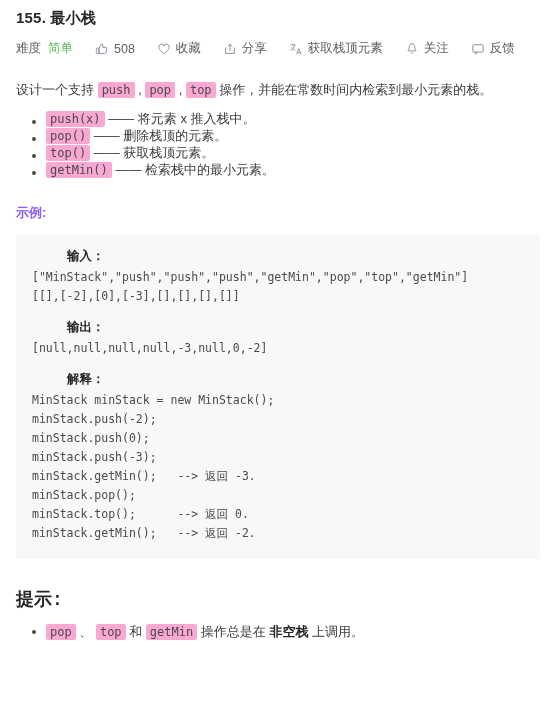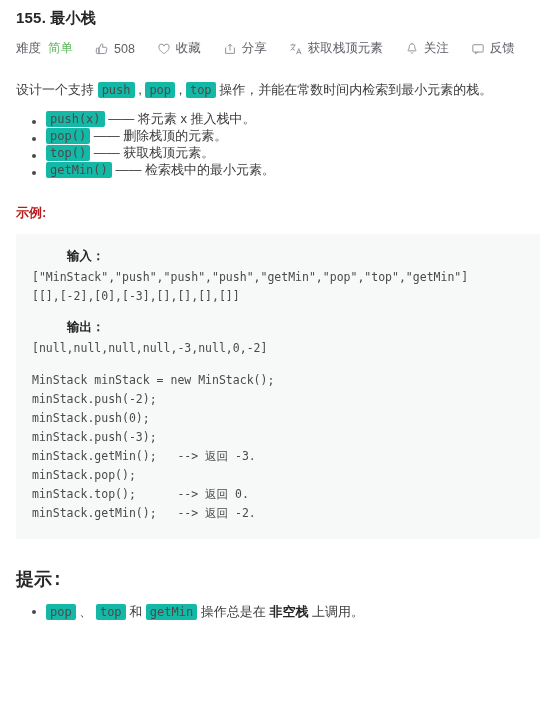--- a/index.html
+++ b/index.html
@@ -61,21 +61,21 @@
   
   .desc {
     margin: 22px 0 0 8px;
     font-size: 13px;
     line-height: 22px;
     color: #3c3c3c;
   }
   code.ic {
     font-family: "DejaVu Sans Mono", "Liberation Mono", monospace;
     font-size: 12px;
-    background: #14b8a6;
+    background: #f9a8d4;
     color: #4a4a4a;
     padding: 1px 4px;
     border-radius: 2px;
   }
 
   ul.bullets {
     margin: 10px 0 0 0;
     padding-left: 38px;
     list-style: none;
   }
@@ -94,21 +94,21 @@
     width: 4px;
     height: 4px;
     border-radius: 50%;
     background: #4a4a4a;
   }
 
   .section-h {
     margin: 26px 0 0 8px;
     font-size: 13px;
     font-weight: bold;
-    color: #b91c1c;
+    color: #8b5cf6;
   }
 
   
   .codeblock {
     margin: 12px 8px 0 8px;
     background: #f7f8f8;
     padding: 14px 16px 16px 16px;
   }
   .cb-label {
     font-size: 12.5px;
@@ -264,20 +264,21 @@
     <div class="cb-code">["MinStack","push","push","push","getMin","pop","top","getMin"]</div>
     <div class="cb-code">[[],[-2],[0],[-3],[],[],[],[]]</div>
 
     <div class="cb-gap"></div>
 
     <div class="cb-label">输出：</div>
     <div class="cb-code">[null,null,null,null,-3,null,0,-2]</div>
 
     <div class="cb-gap"></div>
 
+    <div class="cb-label">解释：</div>
     <div class="cb-code">MinStack minStack = new MinStack();</div>
     <div class="cb-code">minStack.push(-2);</div>
     <div class="cb-code">minStack.push(0);</div>
     <div class="cb-code">minStack.push(-3);</div>
     <div class="cb-code">minStack.getMin();   --&gt; 返回 -3.</div>
     <div class="cb-code">minStack.pop();</div>
     <div class="cb-code">minStack.top();      --&gt; 返回 0.</div>
     <div class="cb-code">minStack.getMin();   --&gt; 返回 -2.</div>
   </div>
 

